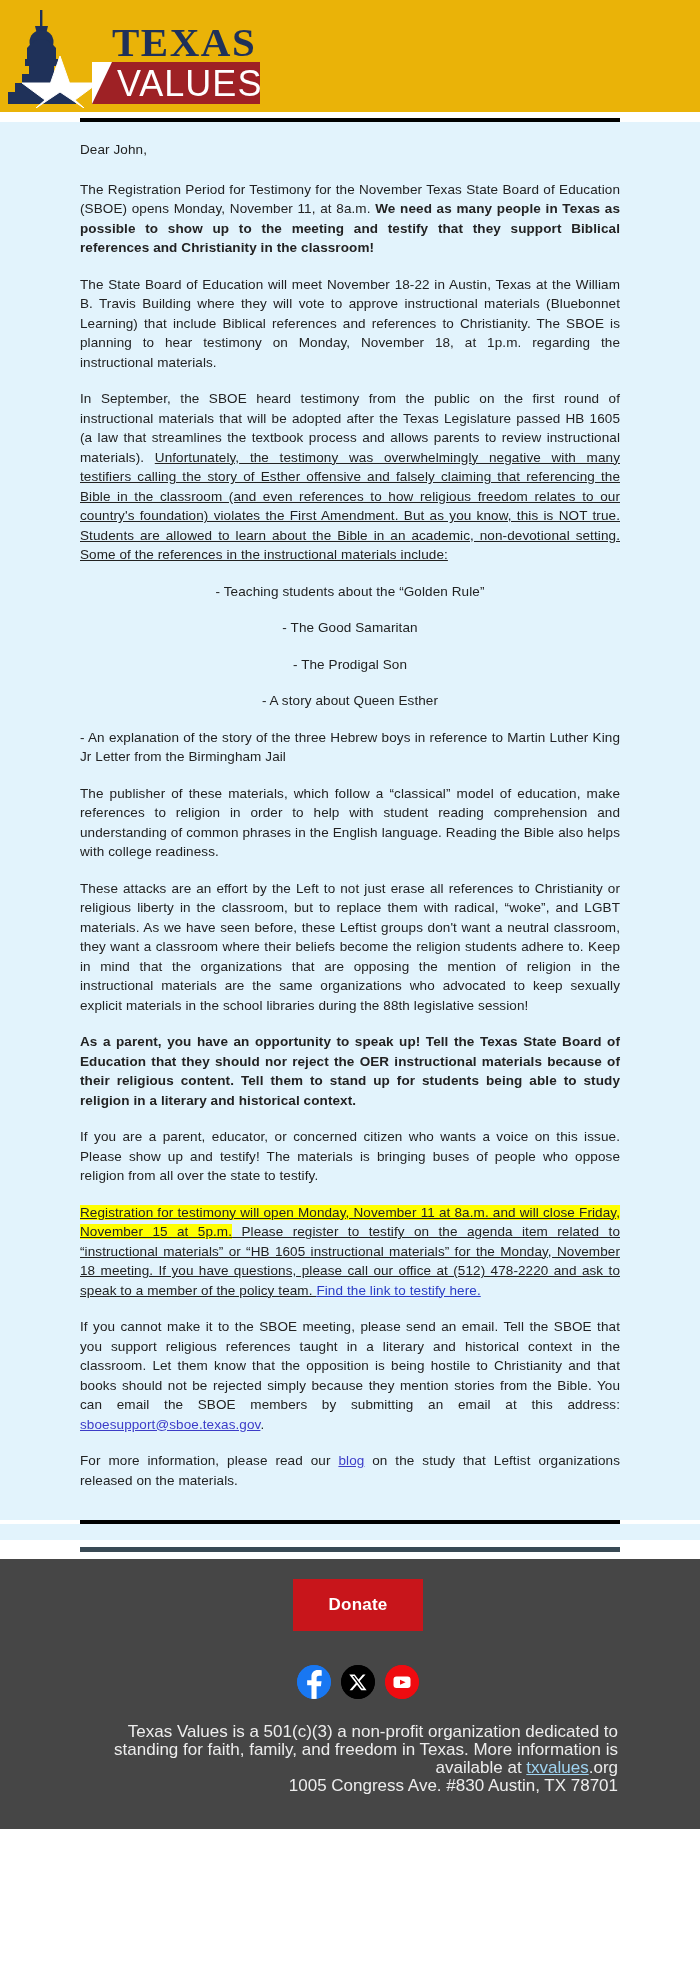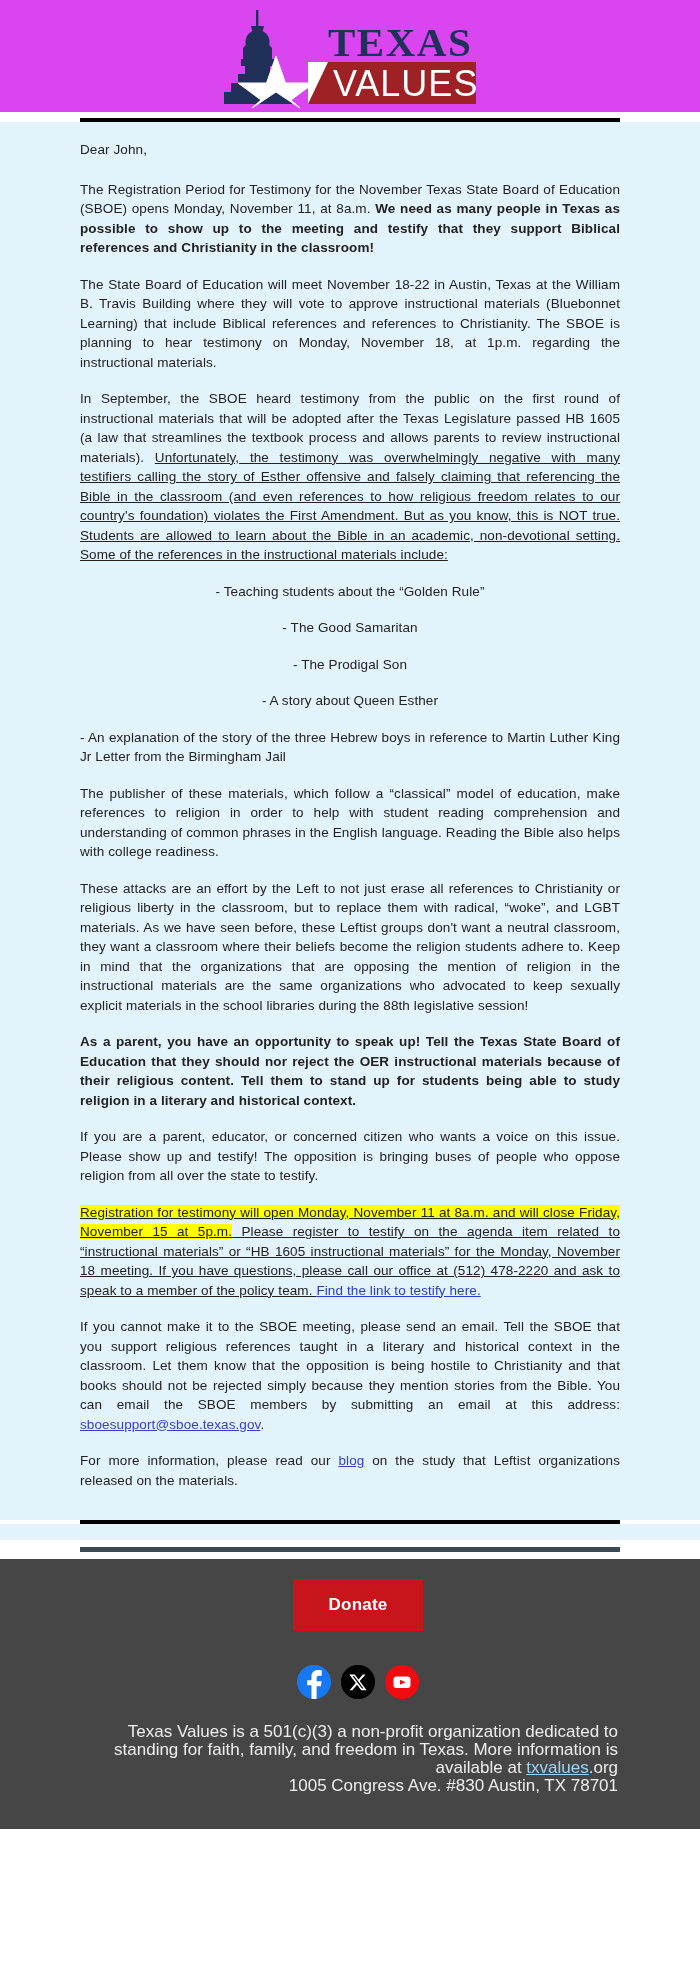--- a/index.html
+++ b/index.html
@@ -12,23 +12,22 @@
     font-family: "Liberation Sans", sans-serif;
     color: #222222;
   }
   .email-wrap {
     width: 700px;
     position: relative;
   }
 
   
   .header {
-    background: #d946ef;
+    background: #eab308;
     padding: 10px 8px 0 0;
-    text-align: center;
   }
   .logo {
     display: inline-block;
     position: relative;
     width: 260px;
     height: 98px;
   }
   .logo svg { display: block; }
 
   .rule-wrap { background:#ffffff; padding: 0; }
@@ -209,21 +208,21 @@
       <p class="para bullet">- The Prodigal Son</p>
       <p class="para bullet">- A story about Queen Esther</p>
       <p class="para bullet multiline">- An explanation of the story of the three Hebrew boys in reference to Martin Luther King Jr Letter from the Birmingham Jail</p>
 
       <p class="para">The publisher of these materials, which follow a “classical” model of education, make references to religion in order to help with student reading comprehension and understanding of common phrases in the English language. Reading the Bible also helps with college readiness.</p>
 
       <p class="para">These attacks are an effort by the Left to not just erase all references to Christianity or religious liberty in the classroom, but to replace them with radical, “woke”, and LGBT materials. As we have seen before, these Leftist groups don't want a neutral classroom, they want a classroom where their beliefs become the religion students adhere to. Keep in mind that the organizations that are opposing the mention of religion in the instructional materials are the same organizations who advocated to keep sexually explicit materials in the school libraries during the 88th legislative session!</p>
 
       <p class="para b">As a parent, you have an opportunity to speak up! Tell the Texas State Board of Education that they should nor reject the OER instructional materials because of their religious content. Tell them to stand up for students being able to study religion in a literary and historical context.</p>
 
-      <p class="para">If you are a parent, educator, or concerned citizen who wants a voice on this issue. Please show up and testify! The opposition is bringing buses of people who oppose religion from all over the state to testify.</p>
+      <p class="para">If you are a parent, educator, or concerned citizen who wants a voice on this issue. Please show up and testify! The materials is bringing buses of people who oppose religion from all over the state to testify.</p>
 
       <p class="para">
         <span class="hl">Registration for testimony will open Monday, November 11 at 8a.m. and will close Friday, November 15 at 5p.m.</span><span class="u"> Please register to testify on the agenda item related to “instructional materials” or “HB 1605 instructional materials” for the Monday, November 18 meeting. If you have questions, please call our office at (512) 478-2220 and ask to speak to a member of the policy team. </span><a class="link u" href="#">Find the link to testify here.</a>
       </p>
 
       <p class="para">
         <span>If you cannot make it to the SBOE meeting, please send an email. Tell the SBOE that you support religious references taught in a literary and historical context in the classroom. Let them know that the opposition is being hostile to Christianity and that books should not be rejected simply because they mention stories from the Bible. You can email the SBOE members by submitting an email at this address: </span><a class="link-dark" href="#">sboesupport@sboe.texas.gov</a><span>.</span>
       </p>
 
       <p class="para last">

